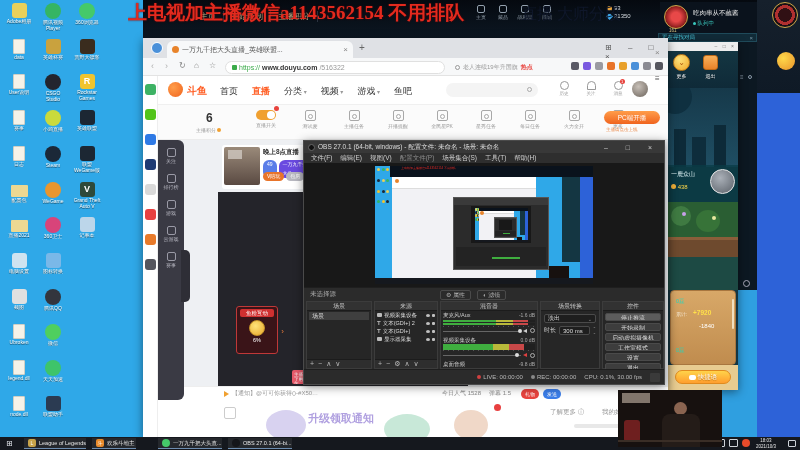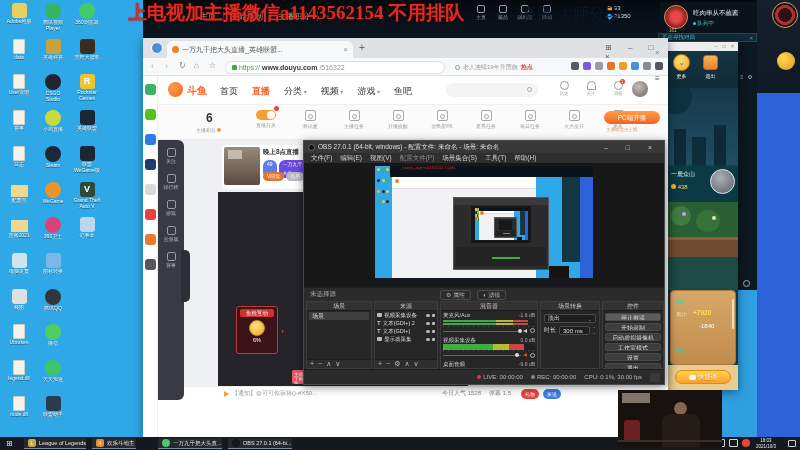--- a/index.html
+++ b/index.html
@@ -458,20 +458,31 @@
 
   <div class="abs" style="left:15px;top:348px;width:510px;height:14px;background:#fff;border-top:1px solid #eee;display:flex;align-items:center">
     <span style="margin-left:66px;width:0;height:0;border-top:3px solid transparent;border-bottom:3px solid transparent;border-left:5px solid #f0a030"></span>
     <span class="nowrap" style="margin-left:3px;width:150px;font-size:6px;color:#999">【通知】@可可你获得()-#X50…</span>
     <span style="margin-left:60px;font-size:6px;color:#888">今日人气 1528</span>
     <span style="margin-left:8px;font-size:6px;color:#888">弹幕 1.5</span>
     <span class="pill" style="margin-left:10px;background:#e8433e;line-height:10px">礼物</span>
     <span class="pill" style="margin-left:4px;background:#3a7de8;line-height:10px">发送</span>
   </div>
 
+  <div class="abs" style="left:15px;top:362px;width:510px;height:37px;background:#fff;overflow:hidden">
+    <div class="abs" style="left:66px;top:7px;width:12px;height:12px;border:1px solid #ccc;border-radius:2px"></div>
+    <div class="abs dot" style="left:108px;top:10px;width:40px;height:30px;background:#d8d2f0"></div>
+    <div class="abs dot" style="left:226px;top:14px;width:46px;height:30px;background:#c8e8d8"></div>
+    <div class="abs dot" style="left:296px;top:10px;width:34px;height:30px;background:#f0d8c8"></div>
+    <div class="abs nowrap" style="left:150px;top:11px;font-size:11px;font-weight:bold;color:#b0a0e0;text-shadow:0 1px 0 #fff">升级领取通知</div>
+    <div class="abs dot" style="left:336px;top:4px;width:7px;height:7px;background:#e84040"></div>
+    <div class="abs" style="left:392px;top:8px;font-size:6.5px;color:#999"><span>了解更多</span> ⓘ</div>
+    <div class="abs" style="left:444px;top:8px;font-size:6.5px;color:#999">我的好友</div>
+    <div class="abs" style="left:416px;top:24px;width:60px;height:4px;background:#e8e8e8;border-radius:2px"></div>
+  </div>
 
   <div class="abs" style="left:15px;top:102px;width:26px;height:260px;background:#3a3a44;border-radius:0 6px 6px 0">
     <div id="dy-side" style="padding-top:8px">
         <div class="dsitem" style="margin-bottom: 10px;">
           <div style="width:9px;height:9px;margin:0 auto;border:1px solid #9a9aa6;border-radius:2px"></div>
           <div class="lb">关注</div>
         </div>
         <div class="dsitem" style="margin-bottom: 10px;">
           <div style="width:9px;height:9px;margin:0 auto;border:1px solid #9a9aa6;border-radius:2px"></div>
           <div class="lb">排行榜</div>

